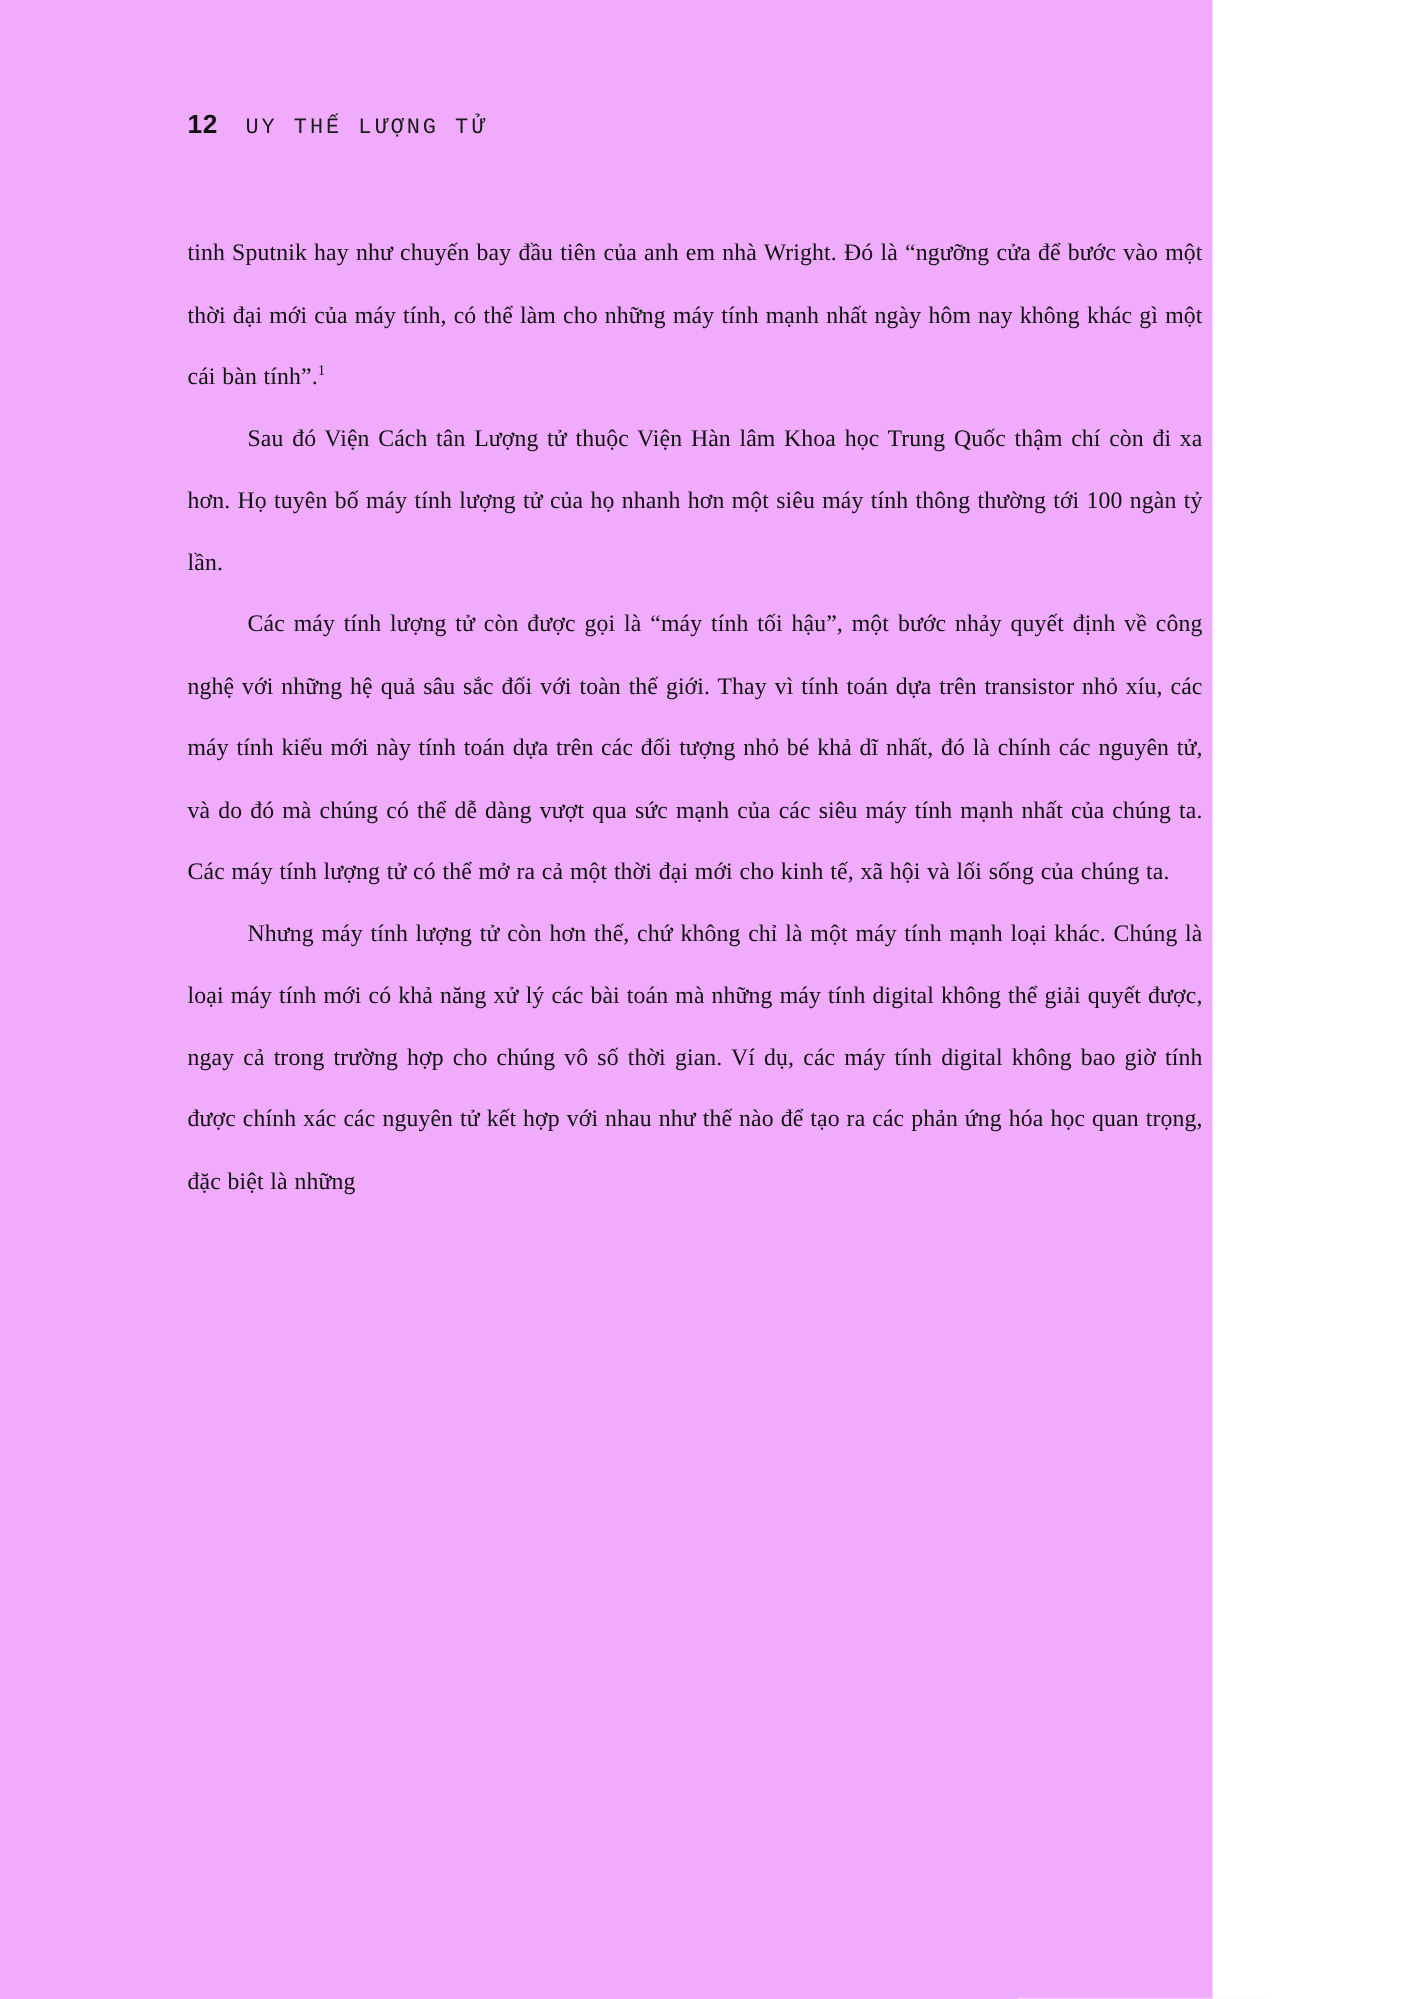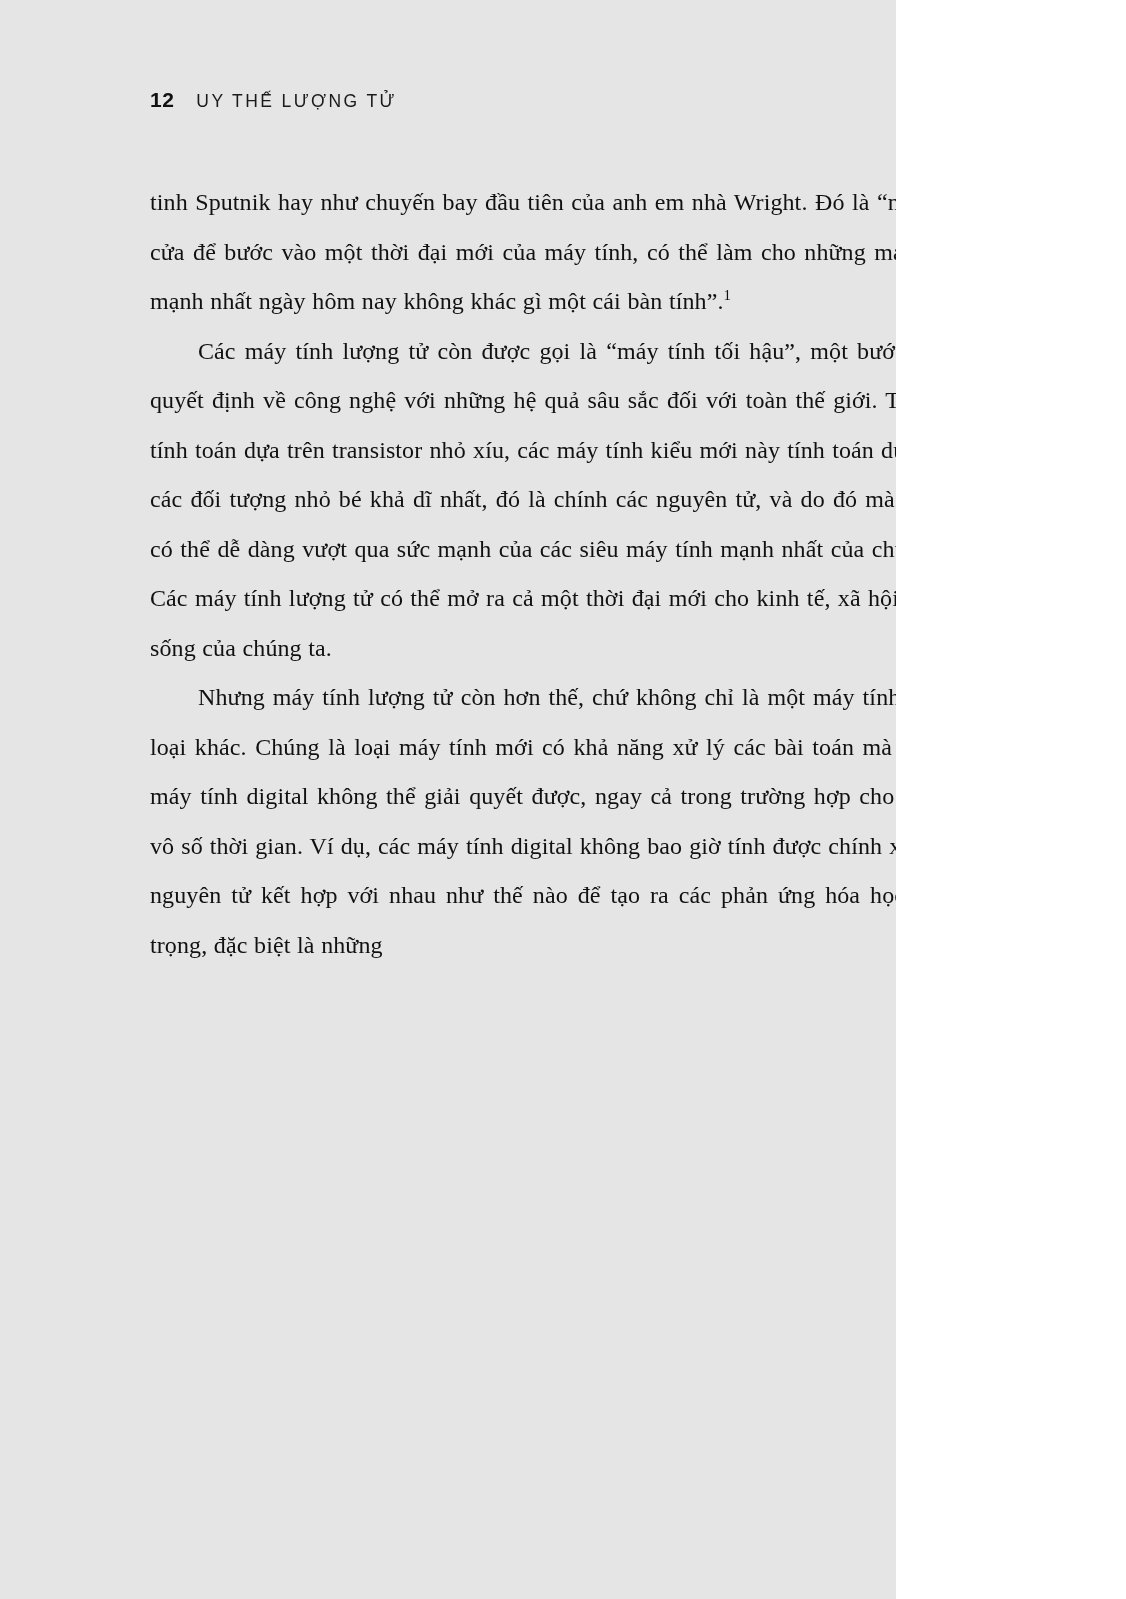--- a/index.html
+++ b/index.html
@@ -2,23 +2,23 @@
 <html><head>
 <meta charset="utf-8">
 <style>
   html, body {
     margin: 0;
     padding: 0;
     background: #ffffff;
   }
   .page {
     position: relative;
-    width: 896px;
+    width: 970px;
     height: 1599px;
-    background: #e5e5e5;
+    background: #f0abfc;
     font-family: "Liberation Serif", serif;
     color: #111111;
     box-sizing: border-box;
     overflow: hidden;
     padding-left: 36px;
   }
   .header {
     position: absolute;
     top: 88px;
     left: 150px;
@@ -27,35 +27,35 @@
     gap: 22px;
   }
   .folio {
     font-family: "Liberation Sans", sans-serif;
     font-weight: bold;
     font-size: 21px;
     letter-spacing: 0.5px;
     color: #111111;
   }
   .running-head {
-    font-family: Liberation Sans, sans-serif;
+    font-family: Liberation Mono, monospace;
     font-size: 17.5px;
     letter-spacing: 2.4px;
     color: #1a1a1a;
     text-transform: uppercase;
   }
   .body-block {
     position: absolute;
     top: 178px;
     left: 150px;
     width: 812px;
   }
   .body-block p {
     margin: 0;
-    font-size: 24px;
+    font-size: 19px;
     line-height: 49.5px;
     text-align: justify;
     text-justify: inter-word;
     letter-spacing: 0.1px;
     word-spacing: 0.5px;
     hyphens: none;
   }
   .body-block p.indent {
     text-indent: 48px;
   }
@@ -75,20 +75,21 @@
 
   <div class="header">
     <span class="folio">12</span>
     <span class="running-head">UY THẾ LƯỢNG TỬ</span>
   </div>
 
   <div class="body-block">
 
     <p class="last-line-left"><span>tinh Sputnik hay như chuyến bay đầu tiên của anh em nhà Wright. Đó là “ngưỡng cửa để bước vào một thời đại mới của máy tính, có thể làm cho những máy tính mạnh nhất ngày hôm nay không khác gì một cái bàn tính”.</span><sup>1</sup></p>
 
+    <p class="indent last-line-left"><span>Sau đó Viện Cách tân Lượng tử thuộc Viện Hàn lâm Khoa học Trung Quốc thậm chí còn đi xa hơn. Họ tuyên bố máy tính lượng tử của họ nhanh hơn một siêu máy tính thông thường tới 100 ngàn tỷ lần.</span><sup></sup></p>
 
 
     <p class="indent last-line-left"><span>Các máy tính lượng tử còn được gọi là “máy tính tối hậu”, một bước nhảy quyết định về công nghệ với những hệ quả sâu sắc đối với toàn thế giới. Thay vì tính toán dựa trên transistor nhỏ xíu, các máy tính kiểu mới này tính toán dựa trên các đối tượng nhỏ bé khả dĩ nhất, đó là chính các nguyên tử, và do đó mà chúng có thể dễ dàng vượt qua sức mạnh của các siêu máy tính mạnh nhất của chúng ta. Các máy tính lượng tử có thể mở ra cả một thời đại mới cho kinh tế, xã hội và lối sống của chúng ta.</span><sup></sup></p>
 
     <p class="indent"><span>Nhưng máy tính lượng tử còn hơn thế, chứ không chỉ là một máy tính mạnh loại khác. Chúng là loại máy tính mới có khả năng xử lý các bài toán mà những máy tính digital không thể giải quyết được, ngay cả trong trường hợp cho chúng vô số thời gian. Ví dụ, các máy tính digital không bao giờ tính được chính xác các nguyên tử kết hợp với nhau như thế nào để tạo ra các phản ứng hóa học quan trọng, đặc biệt là những</span><sup></sup></p>
 
   </div>
 
 </div>
 

